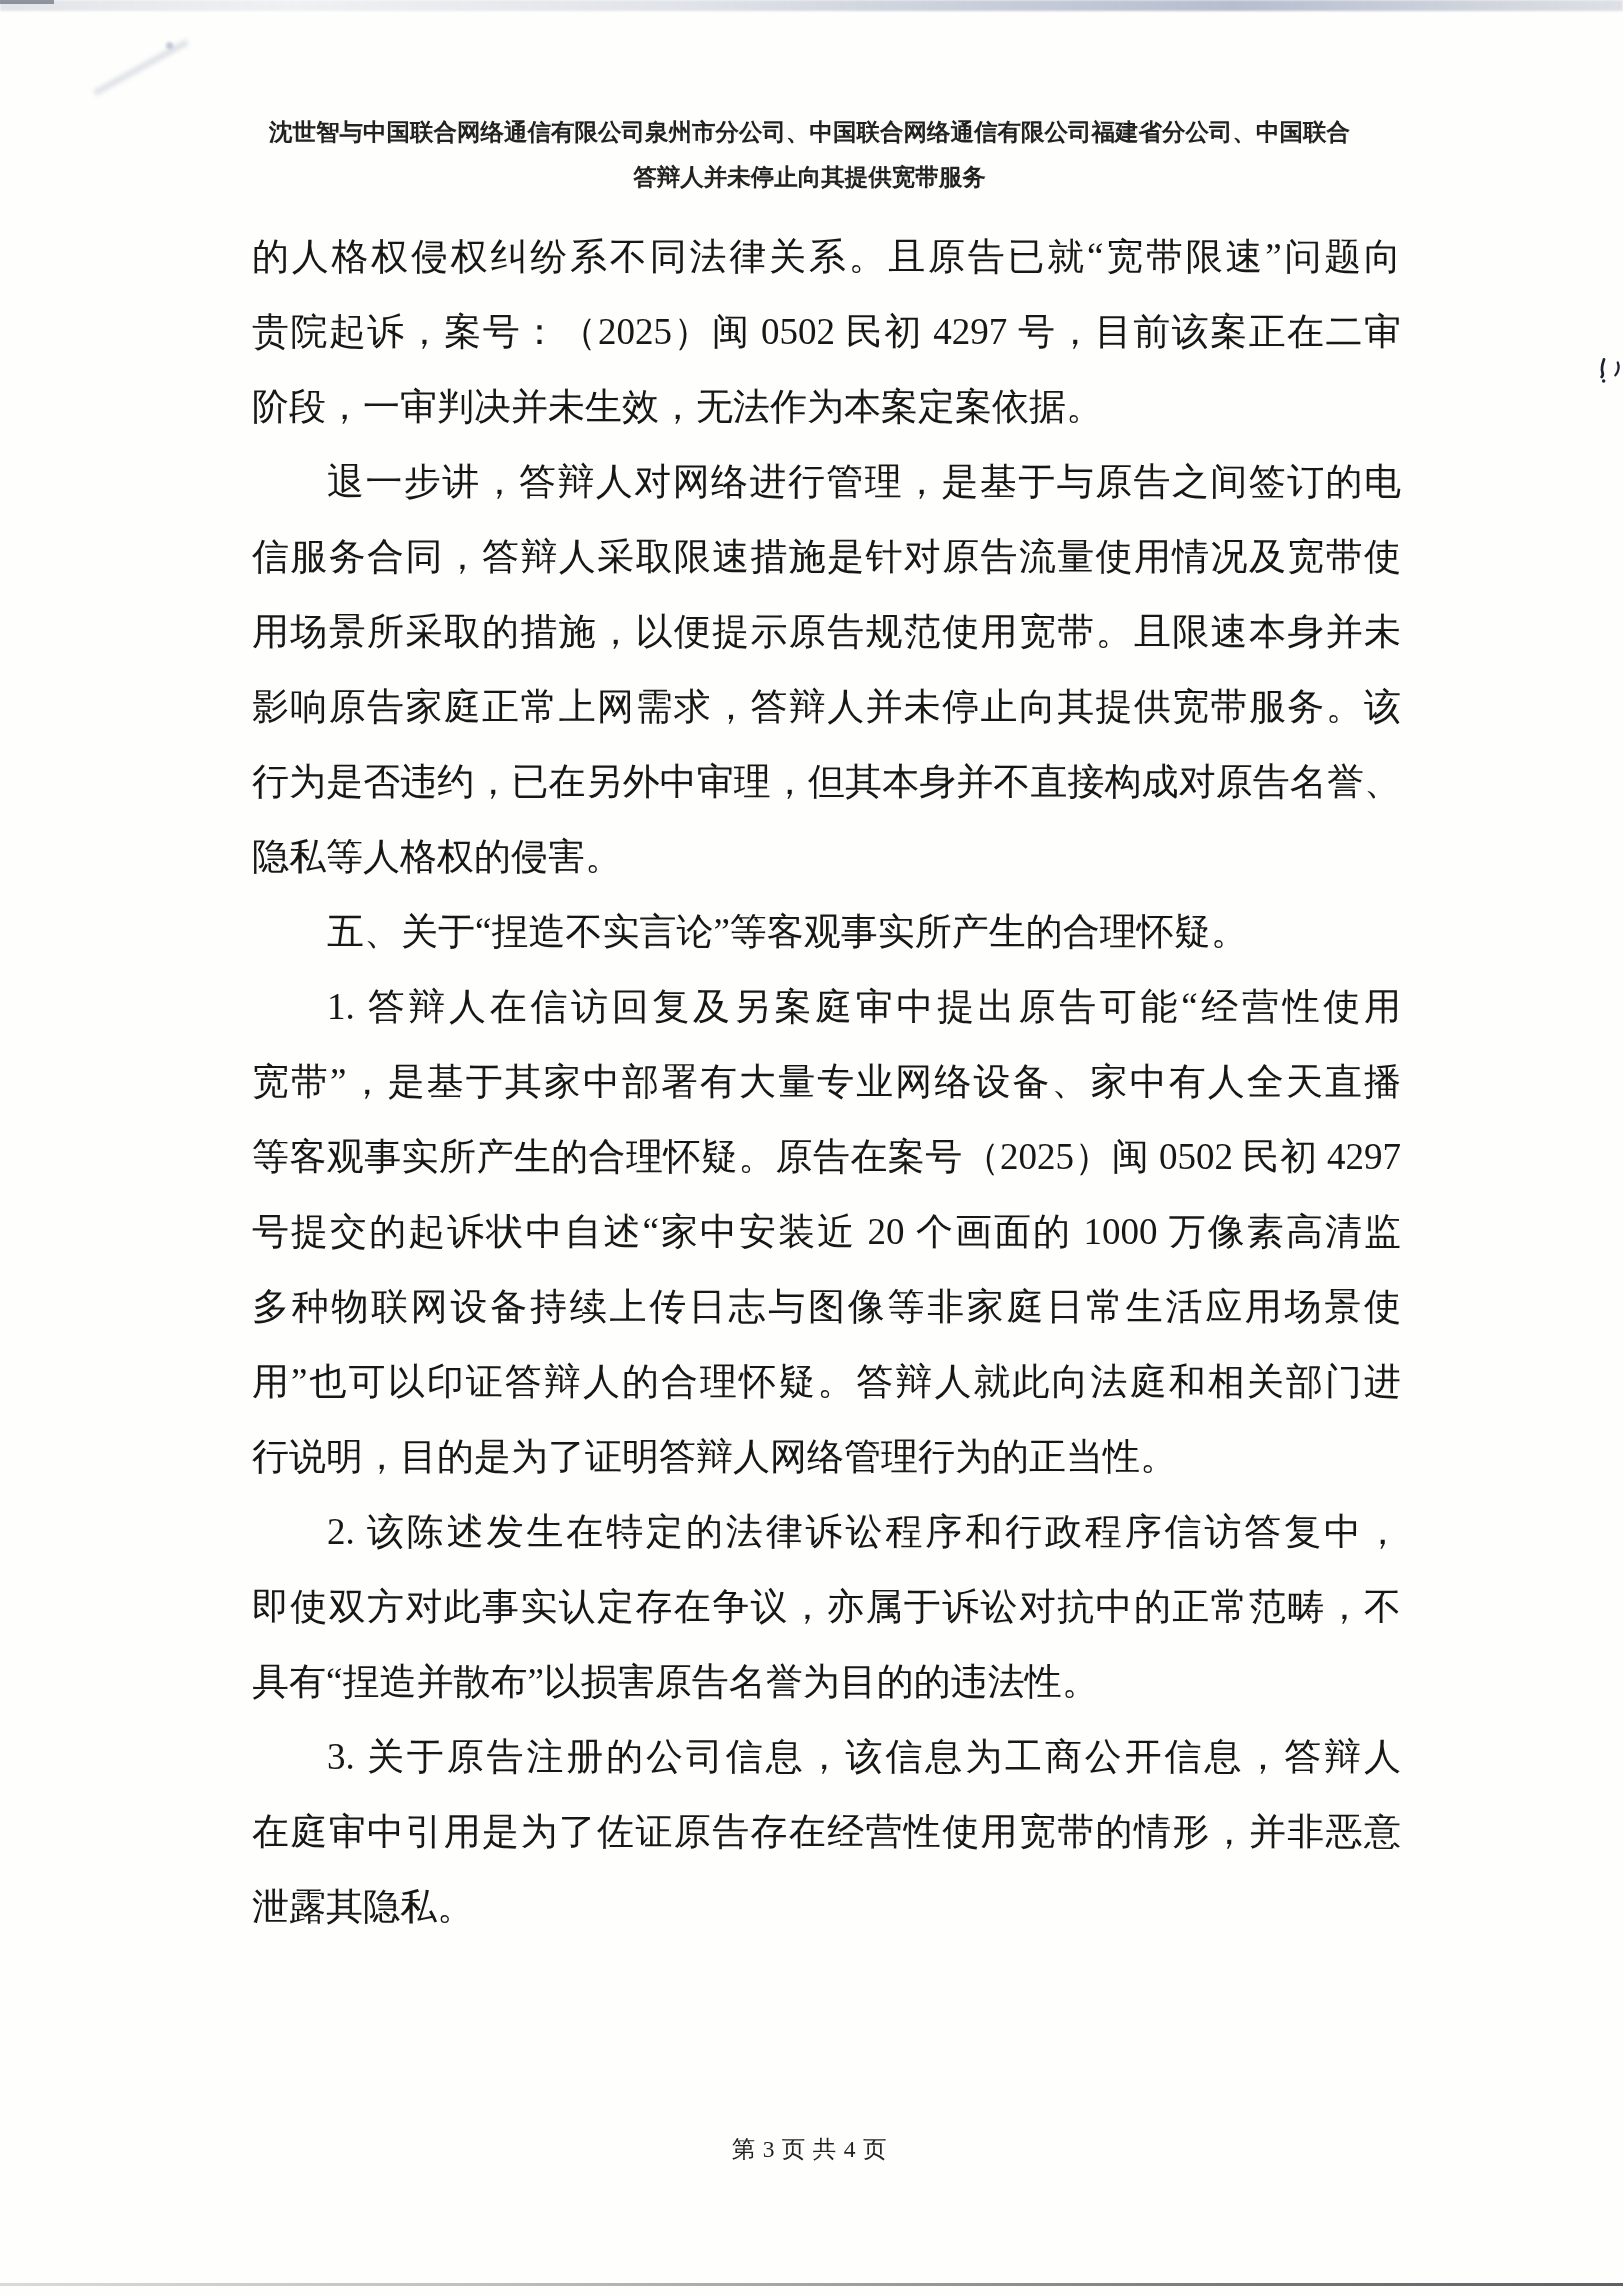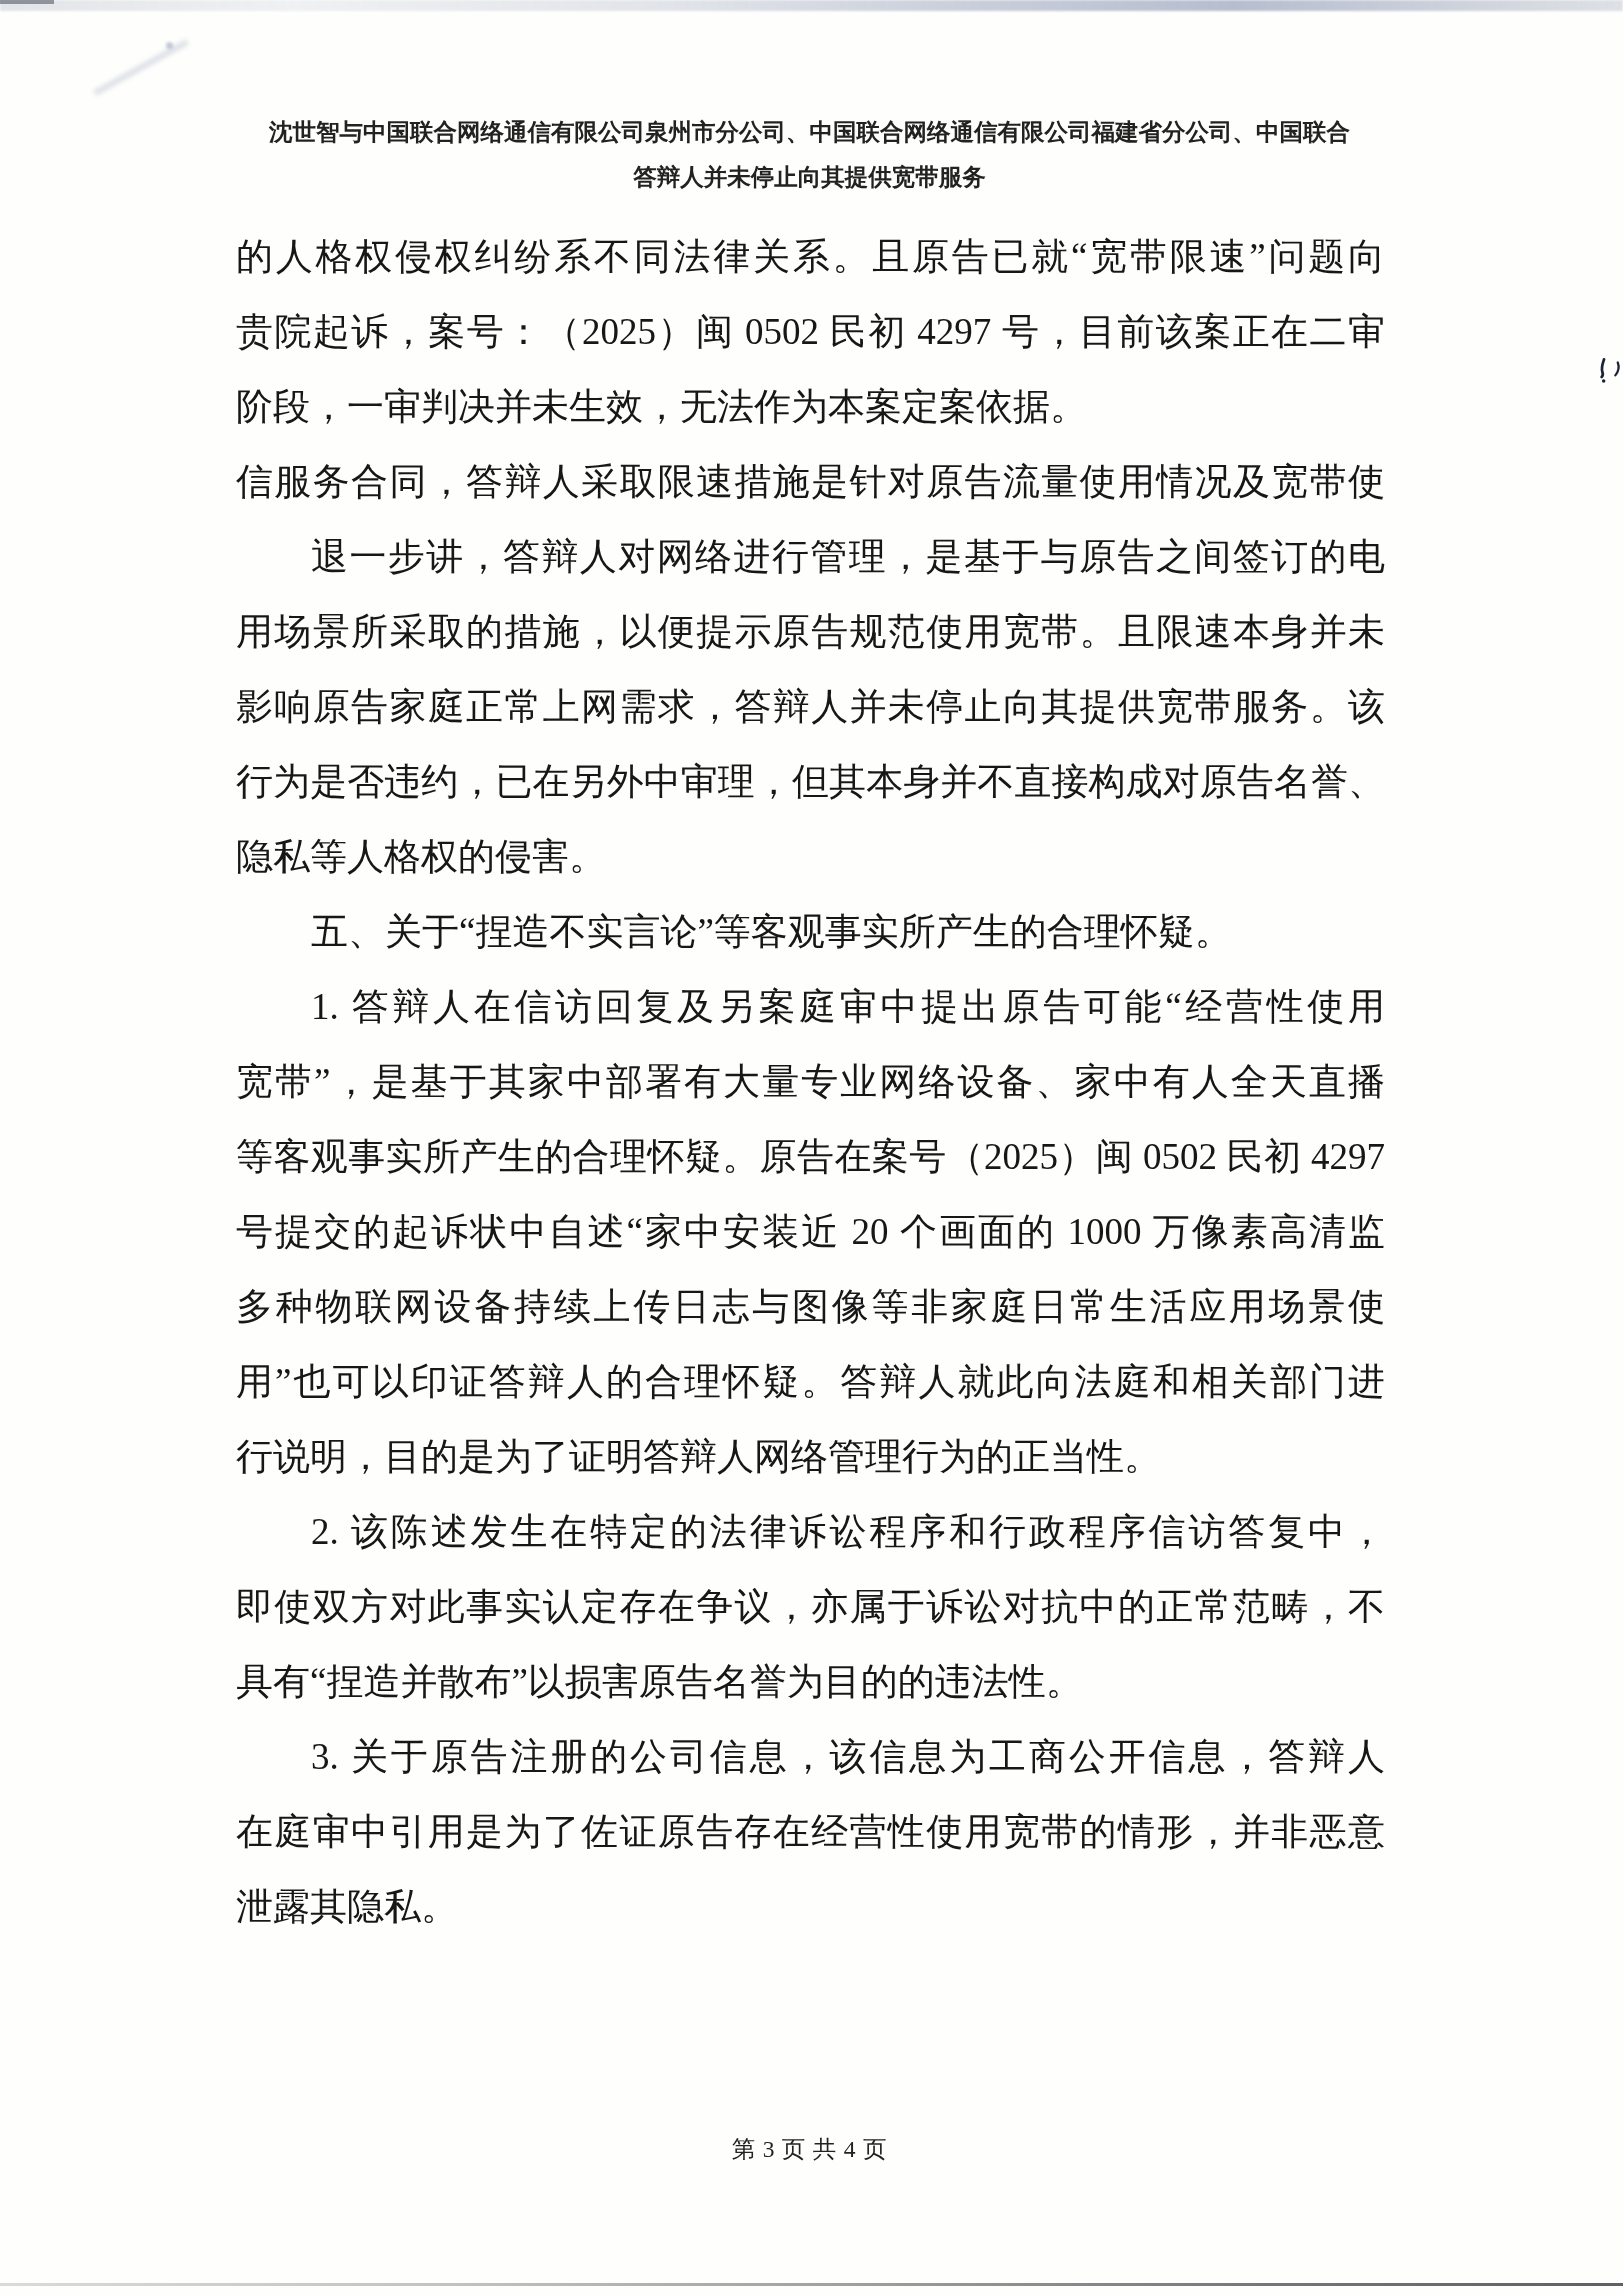--- a/index.html
+++ b/index.html
@@ -20,21 +20,21 @@
     position: absolute;
     left: 235px; top: 110px; width: 1149px;
     font-size: 23.5px; line-height: 45px;
     text-align: center;
     color: #222;
     font-weight: bold;
   }
   
   .body-text {
     position: absolute;
-    left: 236px; top: 219px; width: 1149px;
+    left: 252px; top: 219px; width: 1149px;
     font-size: 37px;
     color: #171717;
   }
   .bline {
     height: 75px; line-height: 75px;
     text-align: left;
   }
   .bline.fill {
     text-align: justify;
     text-align-last: justify;
@@ -108,22 +108,22 @@
 
   <div class="caption">
     <div>沈世智与中国联合网络通信有限公司泉州市分公司、中国联合网络通信有限公司福建省分公司、中国联合</div>
     <div>答辩人并未停止向其提供宽带服务</div>
   </div>
 
   <div class="body-text">
       <div class="bline fill">的人格权侵权纠纷系不同法律关系。且原告已就“宽带限速”问题向</div>
       <div class="bline fill">贵院起诉，案号：（2025）闽 0502 民初 4297 号，目前该案正在二审</div>
       <div class="bline">阶段，一审判决并未生效，无法作为本案定案依据。</div>
+      <div class="bline indent fill">退一步讲，答辩人对网络进行管理，是基于与原告之间签订的电</div>
       <div class="bline fill">信服务合同，答辩人采取限速措施是针对原告流量使用情况及宽带使</div>
-      <div class="bline indent fill">退一步讲，答辩人对网络进行管理，是基于与原告之间签订的电</div>
       <div class="bline fill">用场景所采取的措施，以便提示原告规范使用宽带。且限速本身并未</div>
       <div class="bline fill">影响原告家庭正常上网需求，答辩人并未停止向其提供宽带服务。该</div>
       <div class="bline fill">行为是否违约，已在另外中审理，但其本身并不直接构成对原告名誉、</div>
       <div class="bline">隐私等人格权的侵害。</div>
       <div class="bline indent">五、关于“捏造不实言论”等客观事实所产生的合理怀疑。</div>
       <div class="bline indent fill">1. 答辩人在信访回复及另案庭审中提出原告可能“经营性使用</div>
       <div class="bline fill">宽带”，是基于其家中部署有大量专业网络设备、家中有人全天直播</div>
       <div class="bline fill">等客观事实所产生的合理怀疑。原告在案号（2025）闽 0502 民初 4297</div>
       <div class="bline fill">号提交的起诉状中自述“家中安装近 20 个画面的 1000 万像素高清监</div>
       <div class="bline fill">多种物联网设备持续上传日志与图像等非家庭日常生活应用场景使</div>

